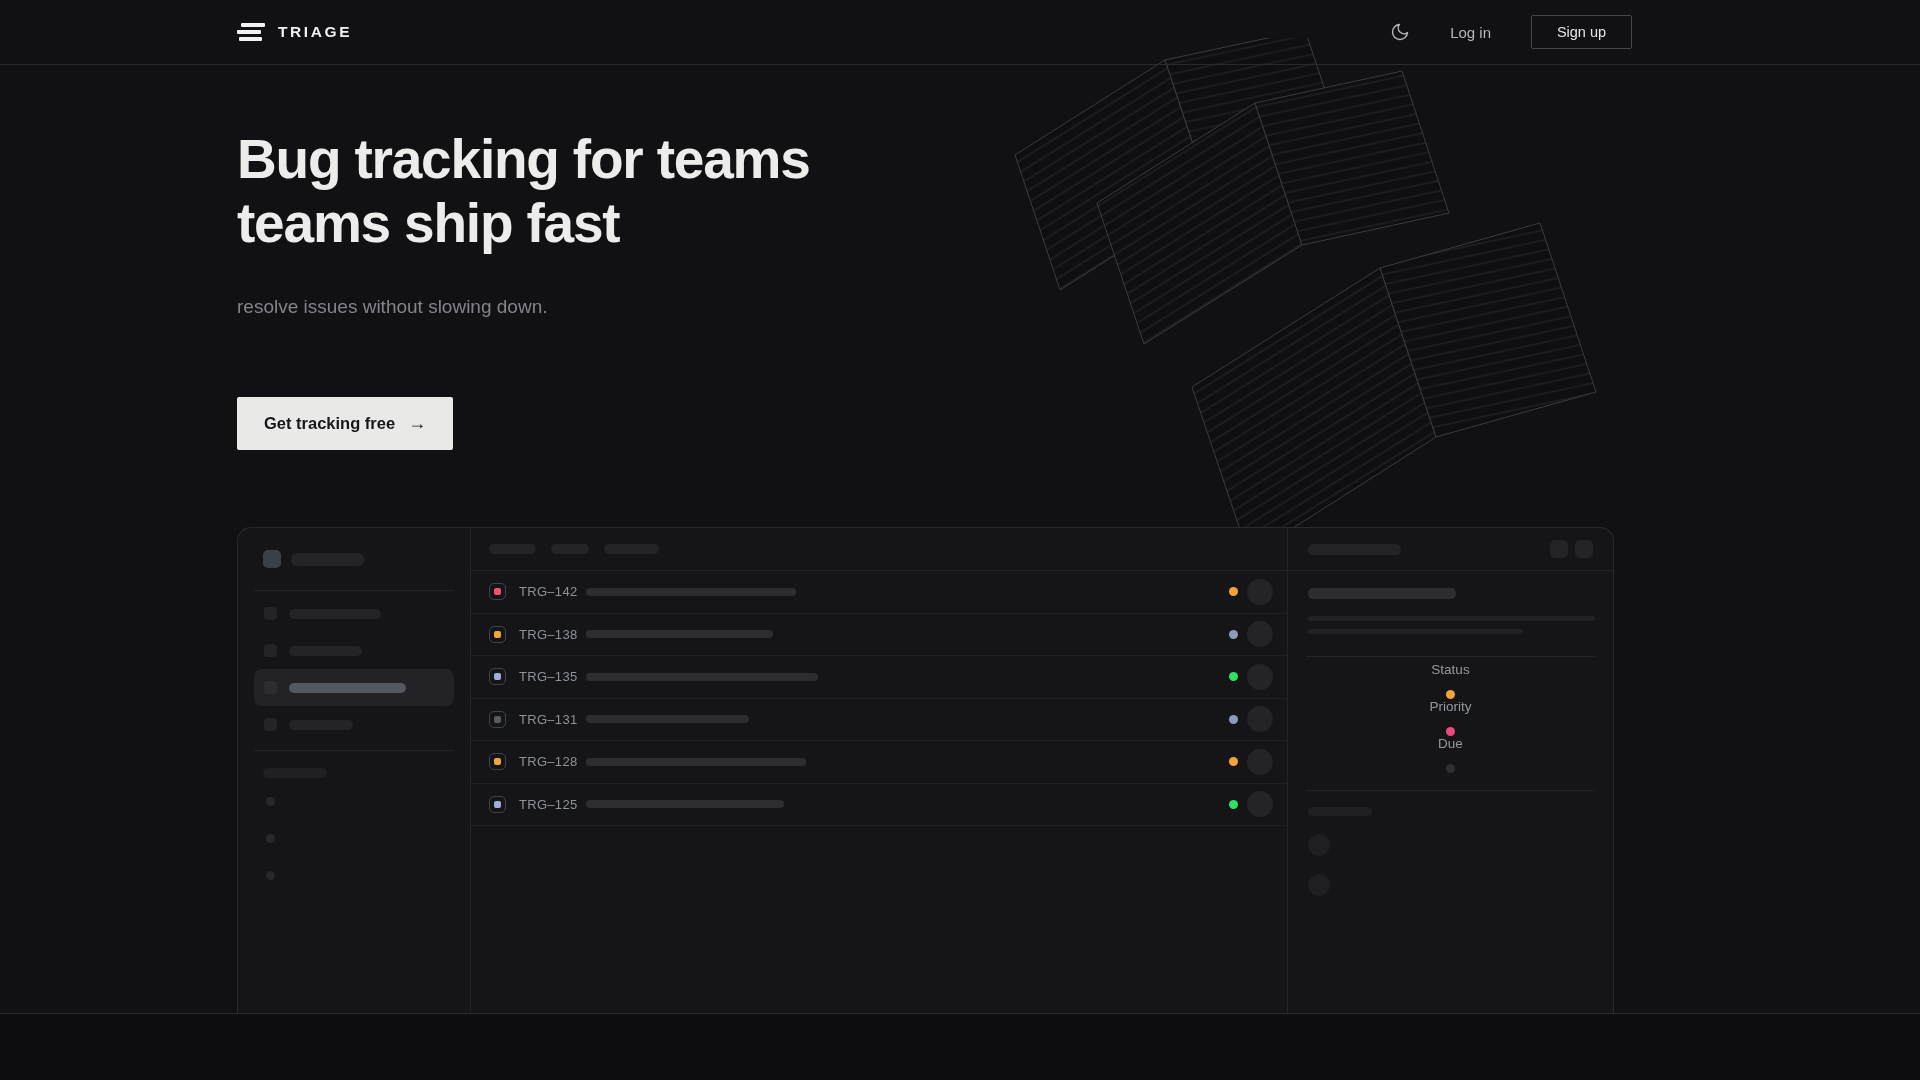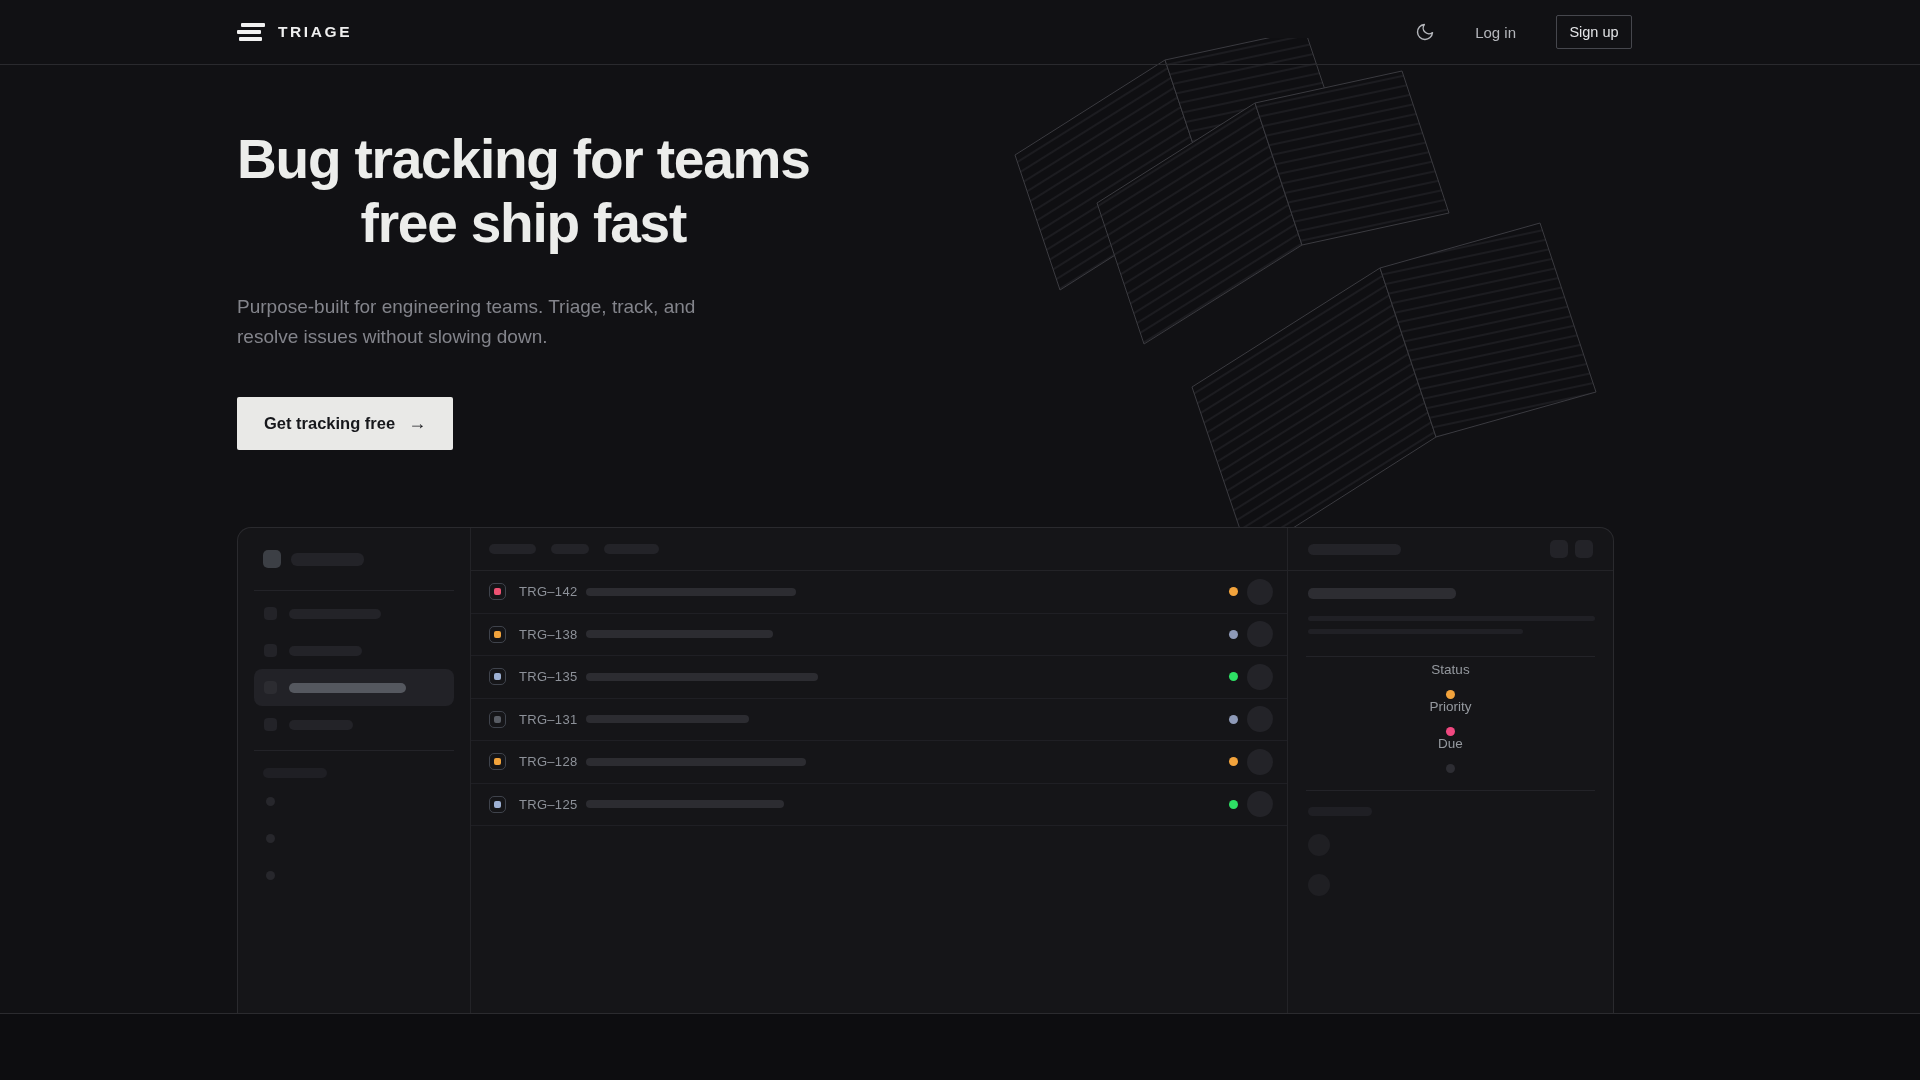--- a/index.html
+++ b/index.html
@@ -27,29 +27,29 @@
   .brand-glyph i { display:block; width:24px; height:4px; background:#f1f1f1; border-radius:1px; }
   .brand-glyph i:nth-child(1){ margin-left:4px; }
   .brand-glyph i:nth-child(3){ margin-left:2px; width:23px; }
   .brand-name { font-size:15.5px; font-weight:bold; letter-spacing:2.6px; color:#efefef; }
   .nav-right { display:flex; align-items:center; gap:40px; }
   .theme-toggle { background:none; border:none; cursor:pointer; display:flex; align-items:center; }
   .login-link { font-size:15px; color:#b5b7bc; text-decoration:none; font-family:inherit; background:none; border:none; cursor:pointer; }
   .signup-btn {
     font-family:inherit; font-size:14.5px; color:#e4e5e8;
     background:transparent; border:1px solid #46474d; border-radius:2px;
-    width:76px; height:34px; cursor:pointer;
+    width:101px; height:34px; cursor:pointer;
   }
 
   
   .hero-title {
     position:absolute; left:237px; top:127px;
     font-size:55px; line-height:64px; font-weight:600; letter-spacing:-1.2px; color:#ecedeb;
   }
-  .hero-title span { display:block;text-align:center; }
+  .hero-title span { display:block; }
   .hero-sub {
     position:absolute; left:237px; top:292px;
     font-size:19px; line-height:30px; color:#83848b; font-weight:normal;
   }
   .hero-sub span { display:block; }
   .cta-btn {
     position:absolute; left:237px; top:397px;
     height:53px; padding:0 27px;
     display:inline-flex; align-items:center; gap:13px;
     background:#e9e9e7; border:none; border-radius:2px; cursor:pointer;
@@ -178,24 +178,23 @@
         <path d="M21 12.79A9 9 0 1 1 11.21 3 7 7 0 0 0 21 12.79z"></path>
       </svg>
     </button>
     <button class="login-link">Log in</button>
     <button class="signup-btn">Sign up</button>
   </div>
 </header>
 
 <h1 class="hero-title">
   <span>Bug tracking for teams</span>
-  <span>free ship fast</span>
+  <span>teams ship fast</span>
 </h1>
 <p class="hero-sub">
-  <span>Purpose-built for engineering teams. Triage, track, and</span>
   <span>resolve issues without slowing down.</span>
 </p>
 <button class="cta-btn">
   <span>Get tracking free</span>
   <span class="cta-arrow">→</span>
 </button>
 
 <div class="mockup">
 
   <aside class="sb">

